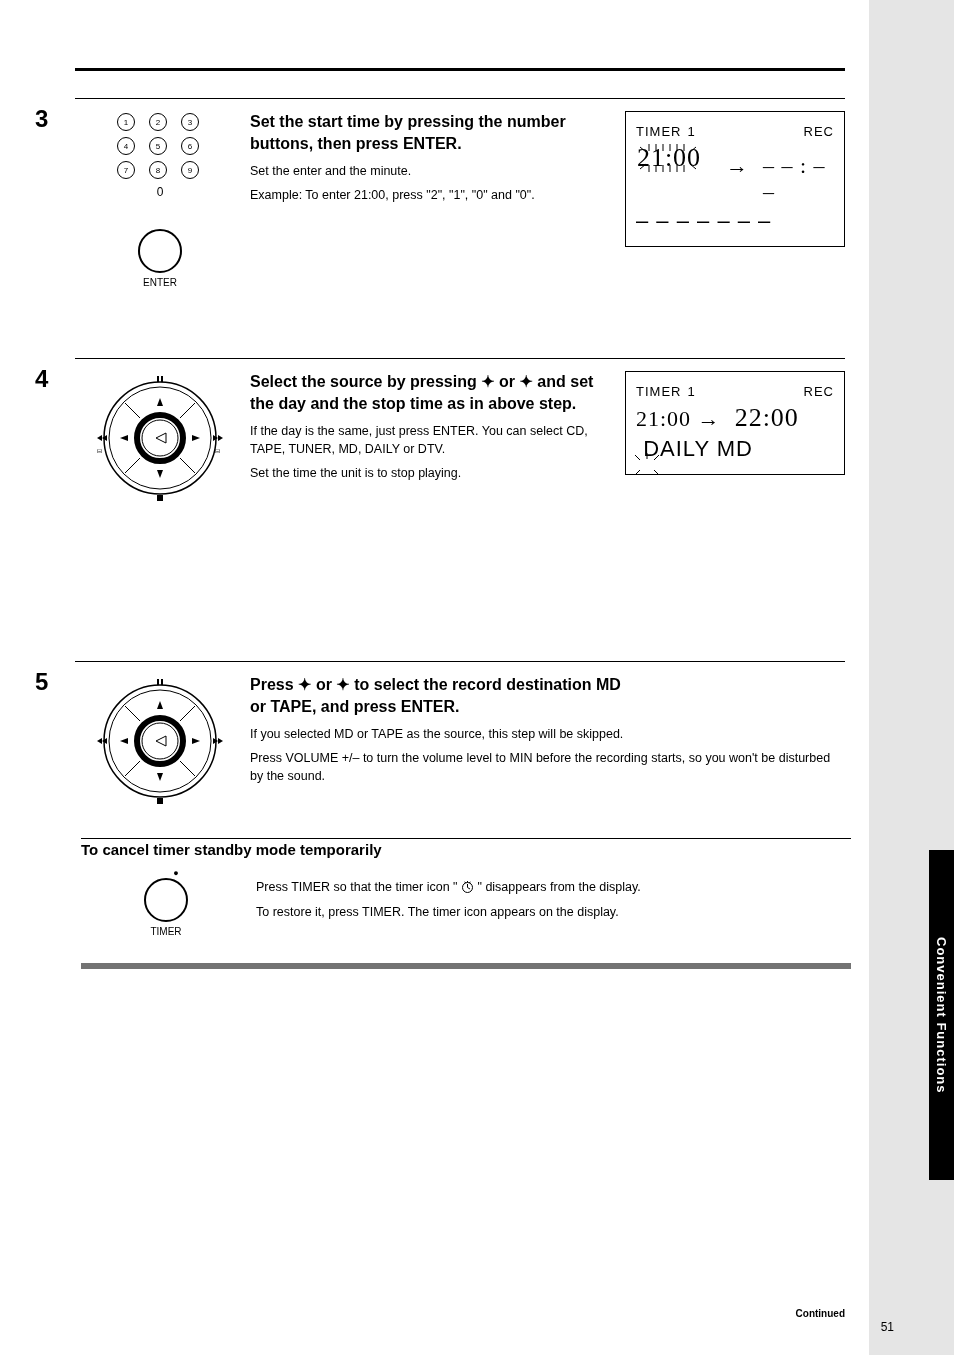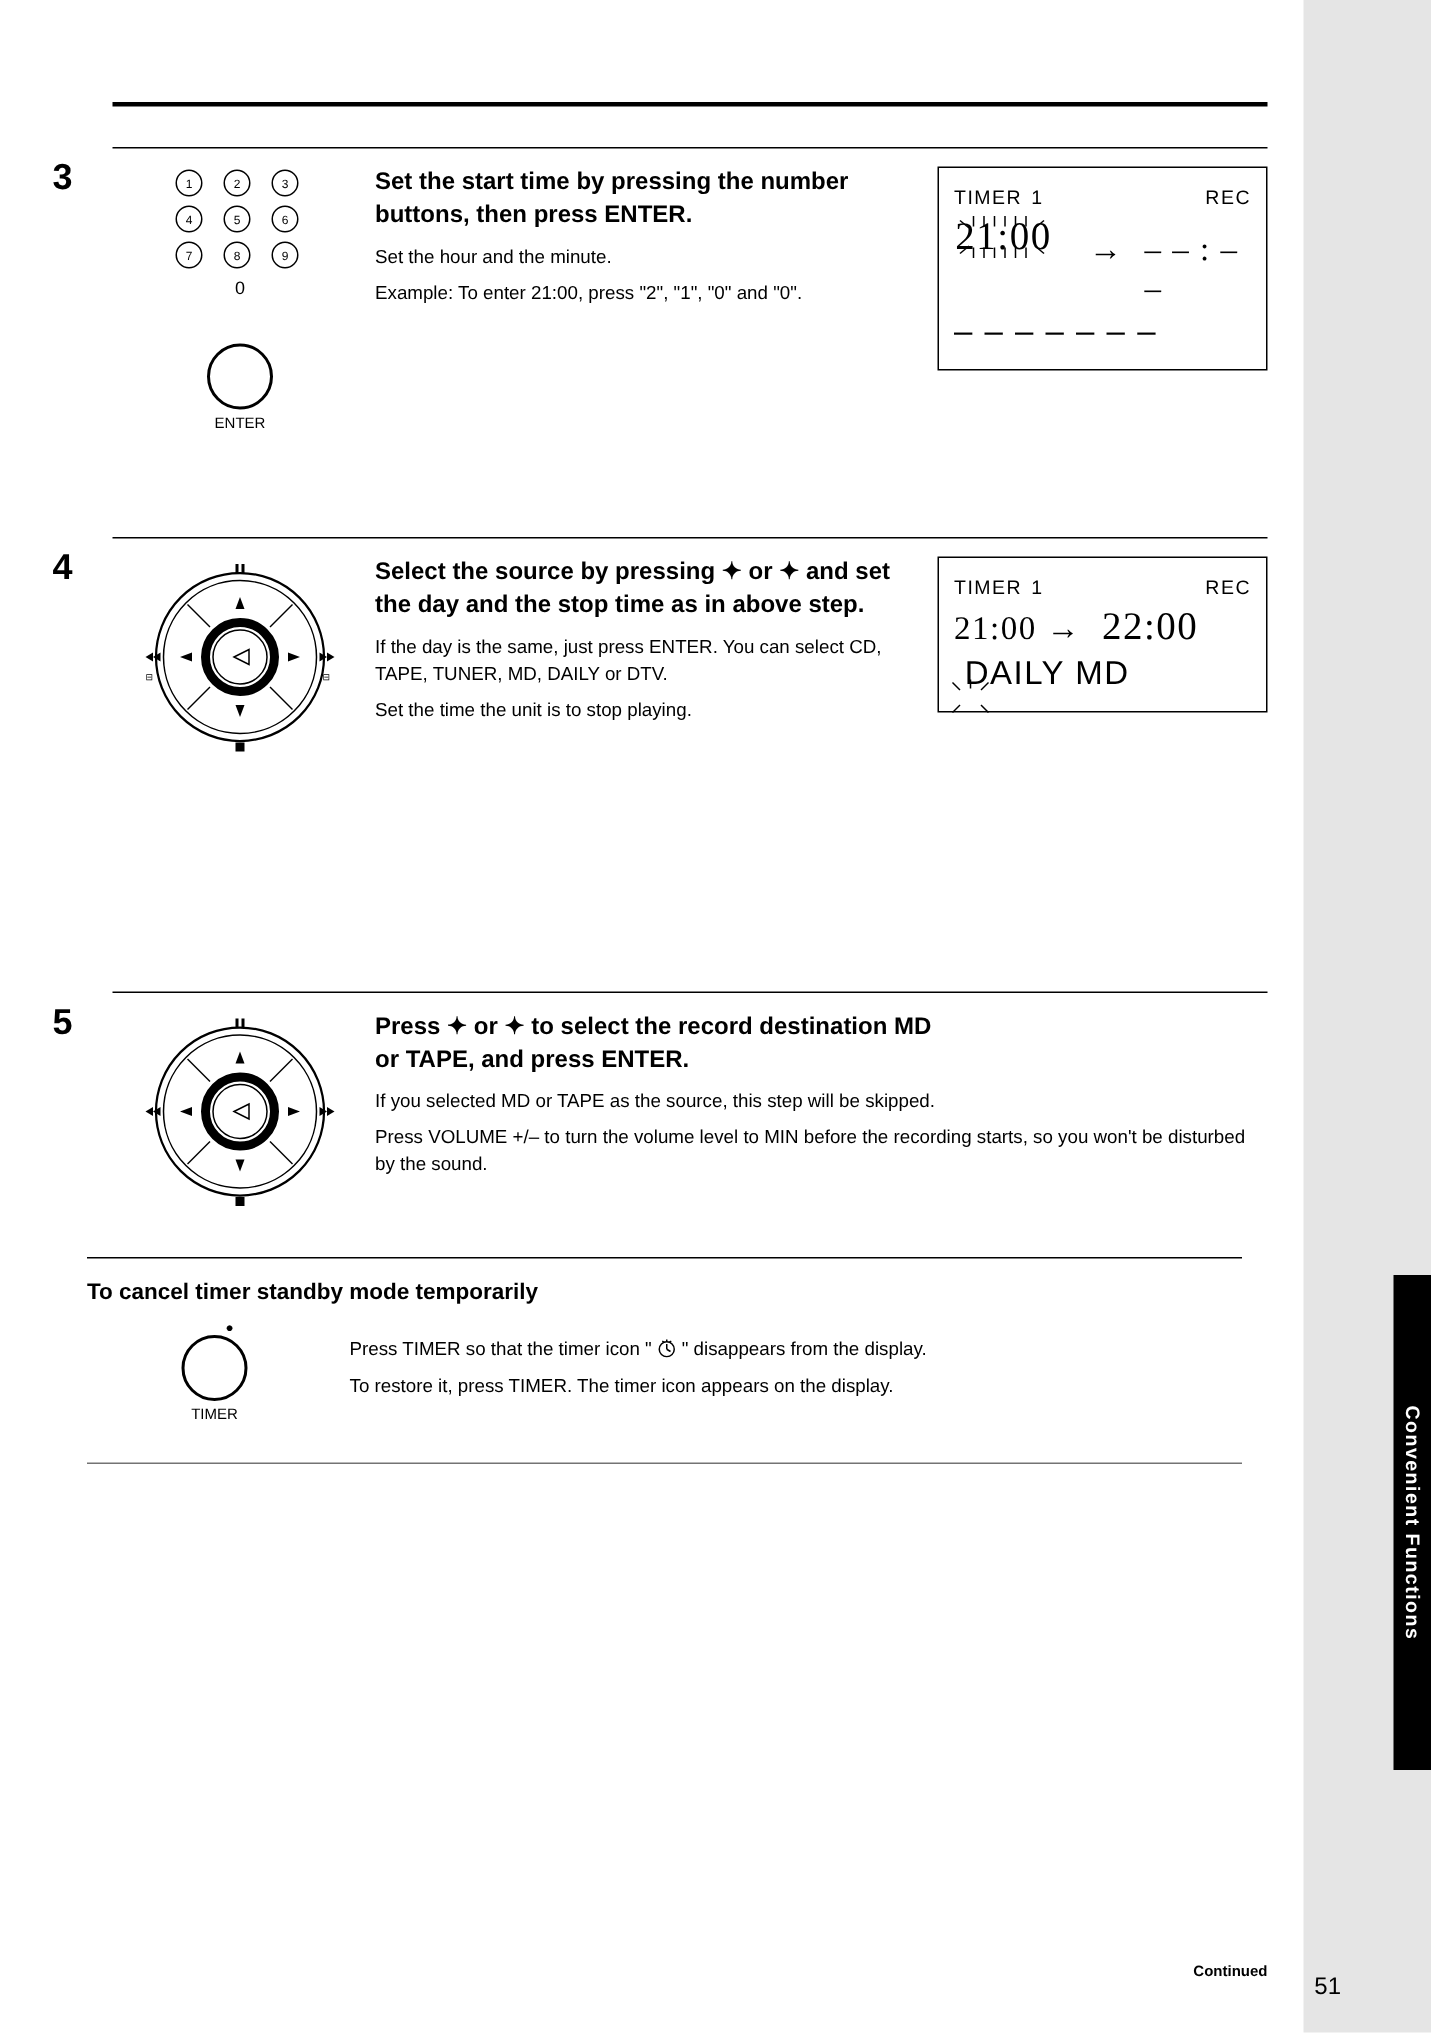--- a/index.html
+++ b/index.html
@@ -118,25 +118,25 @@
     font-family: Liberation Serif, serif;
   }
   .db-row2 .big { font-size: 26px; }
   .db-row3 {
     font-size: 22px;
     letter-spacing: 1px;
     margin-top: 3px;
   }
   .cancel-block {
     position: absolute;
-    left: 58px;
+    left: 81px;
     width: 770px;
     border-top: 1px solid #000;
-    border-bottom: 1px solid #737373;
-    padding-top: 14px;
+    border-bottom: 6px solid #737373;
+    padding-top: 2px;
     padding-bottom: 26px;
   }
   .cancel-block .headline2 {
     font-size: 15px;
     font-weight: bold;
     margin-bottom: 10px;
   }
   .cancel-row {
     display: flex;
     align-items: center;
@@ -161,21 +161,21 @@
     text-align: right;
   }
   .footer .cont {
     font-size: 10px;
     font-weight: bold;
   }
   .footer .pg {
     position: absolute;
     right: -49px;
     bottom: -14px;
-    font-size: 16px;
+    font-size: 12px;
   }
   .big-circle {
     width: 44px; height: 44px;
     border: 2px solid #000;
     border-radius: 50%;
     background: #fff;
   }
   .numpad {
     display: grid;
     grid-template-columns: repeat(3, 22px);
@@ -231,21 +231,21 @@
         <div class="numpad-row-last">
             <div class="pbtn">0</div>
           </div>
       </div>
       <div style="height:30px;"></div>
       <div class="big-circle"></div>
       <div class="under-label">ENTER</div>
     </div>
     <div class="text-col">
       <div class="headline">Set the start time by pressing the number buttons, then press ENTER.</div>
-      <p>Set the hour and the minute.</p>
+      <p>Set the enter and the minute.</p>
       <p>Example:  To enter 21:00, press "2", "1", "0" and "0".</p>
     </div>
     <div class="display-box">
       <div class="db-row1">
         <span>TIMER</span>
         <span class="value">1</span>
         <span style="flex:1"></span>
         <span>REC</span>
       </div>
       <div class="db-row2">

